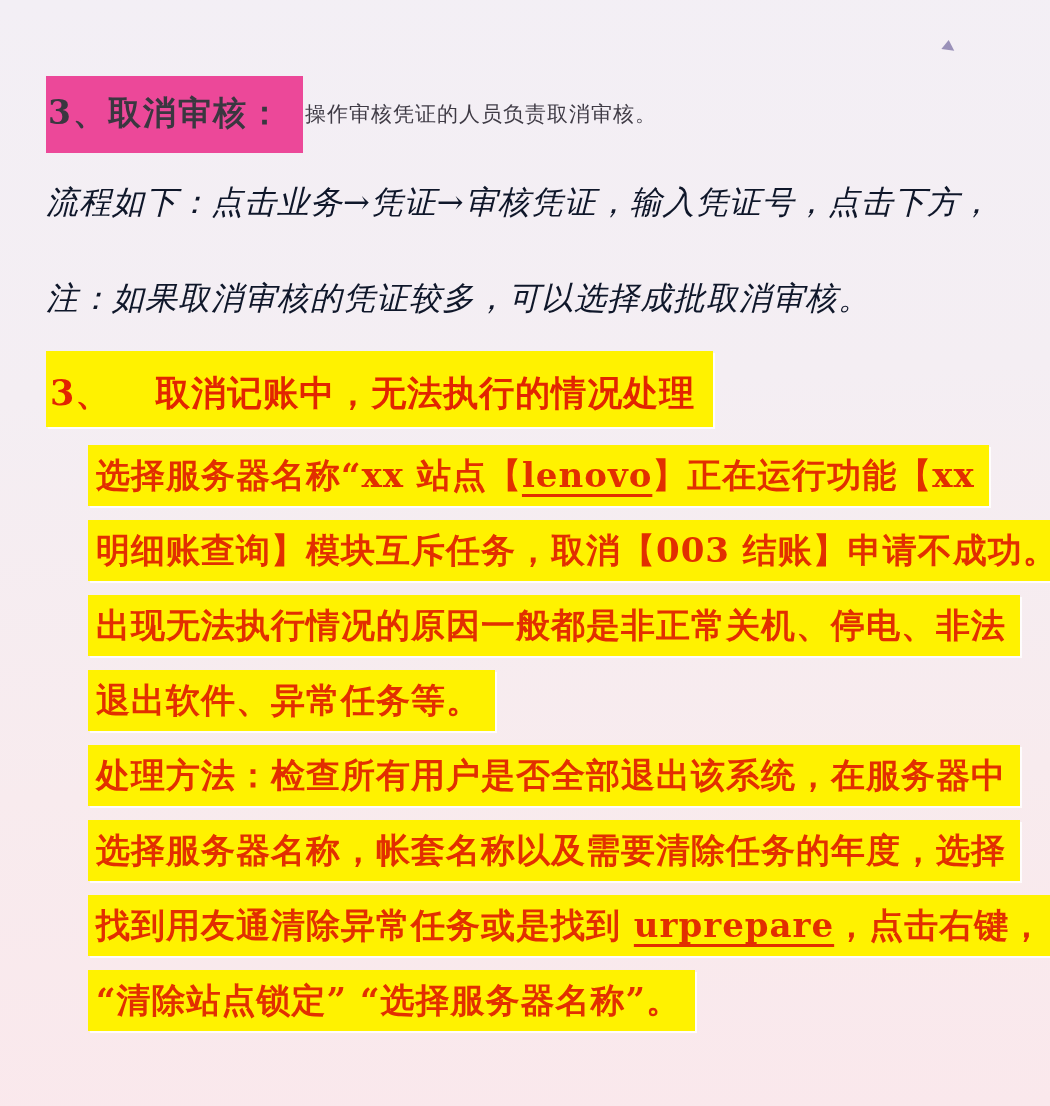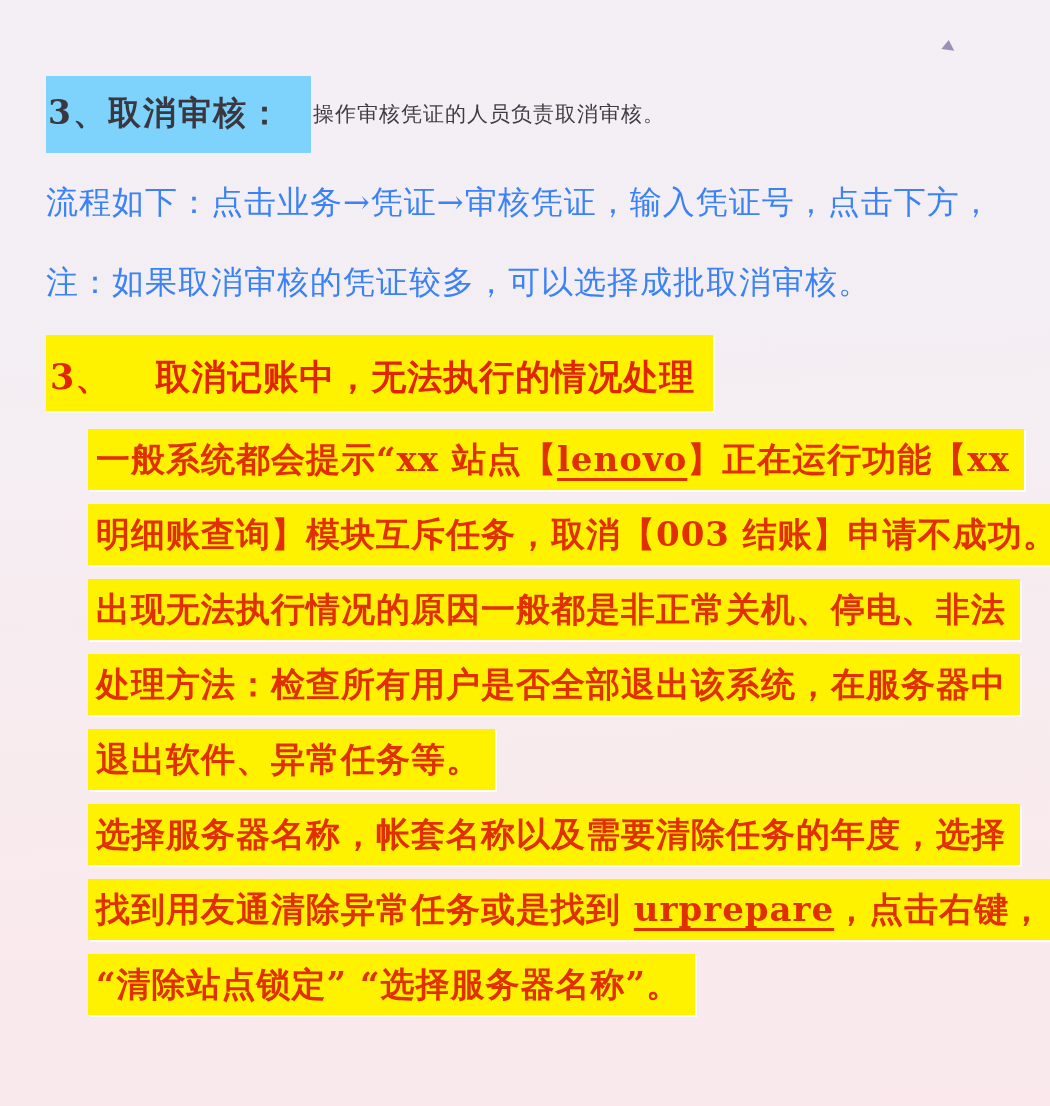--- a/index.html
+++ b/index.html
@@ -37,44 +37,45 @@
   }
 
   
   .line1 {
     display: flex;
     align-items: center;
     height: 68px;
   }
 
   .cyan-label {
-    background: #7dd3fc;
+    background: #ec4899;
     color: #3a3740;
     font-size: 33px;
     font-weight: bold;
     letter-spacing: 2px;
-    padding: 15px 28px 17px 2px;
+    padding: 15px 20px 17px 2px;
     white-space: nowrap;
   }
 
   .dark-text {
     color: #3f3b45;
     font-size: 21px;
     letter-spacing: 1px;
     white-space: nowrap;
   }
 
   .line1 .dark-text { margin-left: 2px; }
 
   .p-line {
     margin-top: 33px;
-    color: #3b82f6;
+    color: #0f172a;
     font-size: 32px;
     letter-spacing: 1px;
     white-space: nowrap;
+    font-style: italic;
   }
 
   
   .yellow-heading {
     display: inline-block;
     margin-top: 30px;
     background: #fff200;
     color: #e22500;
     font-weight: bold;
     font-size: 35px;
@@ -122,48 +123,48 @@
   <span class="speck"></span>
 
   <div class="line1">
     <span class="cyan-label">3、取消审核：</span>
     <span class="dark-text">操作审核凭证的人员负责取消审核。</span>
   </div>
 
   <div class="p-line">流程如下：点击业务→凭证→审核凭证，输入凭证号，点击下方，</div>
 
 
-  <div class="p-line" style="margin-top:36px;">注：如果取消审核的凭证较多，可以选择成批取消审核。</div>
+  <div class="p-line" style="margin-top:52px;">注：如果取消审核的凭证较多，可以选择成批取消审核。</div>
 
   <div>
     <div class="yellow-heading">
       <span class="h-num">3、</span><span class="h-title">取消记账中，无法执行的情况处理</span>
     </div>
   </div>
 
   <div class="rows">
 
     <div class="yrow">
-      <span class="chip"><span>一般系统都会提示“xx 站点【</span><span class="wavy">lenovo</span><span>】正在运行功能【xx</span></span>
+      <span class="chip"><span>选择服务器名称“xx 站点【</span><span class="wavy">lenovo</span><span>】正在运行功能【xx</span></span>
     </div>
 
     <div class="yrow">
       <span class="chip">明细账查询】模块互斥任务，取消【003 结账】申请不成功。</span>
     </div>
 
     <div class="yrow">
       <span class="chip">出现无法执行情况的原因一般都是非正常关机、停电、非法</span>
     </div>
 
     <div class="yrow">
-      <span class="chip">处理方法：检查所有用户是否全部退出该系统，在服务器中</span>
+      <span class="chip">退出软件、异常任务等。</span>
     </div>
 
     <div class="yrow">
-      <span class="chip">退出软件、异常任务等。</span>
+      <span class="chip">处理方法：检查所有用户是否全部退出该系统，在服务器中</span>
     </div>
 
     <div class="yrow">
       <span class="chip">选择服务器名称，帐套名称以及需要清除任务的年度，选择</span>
     </div>
 
     <div class="yrow">
       <span class="chip"><span>找到用友通清除异常任务或是找到 </span><span class="wavy">urprepare</span><span>，点击右键，</span></span>
     </div>
 

